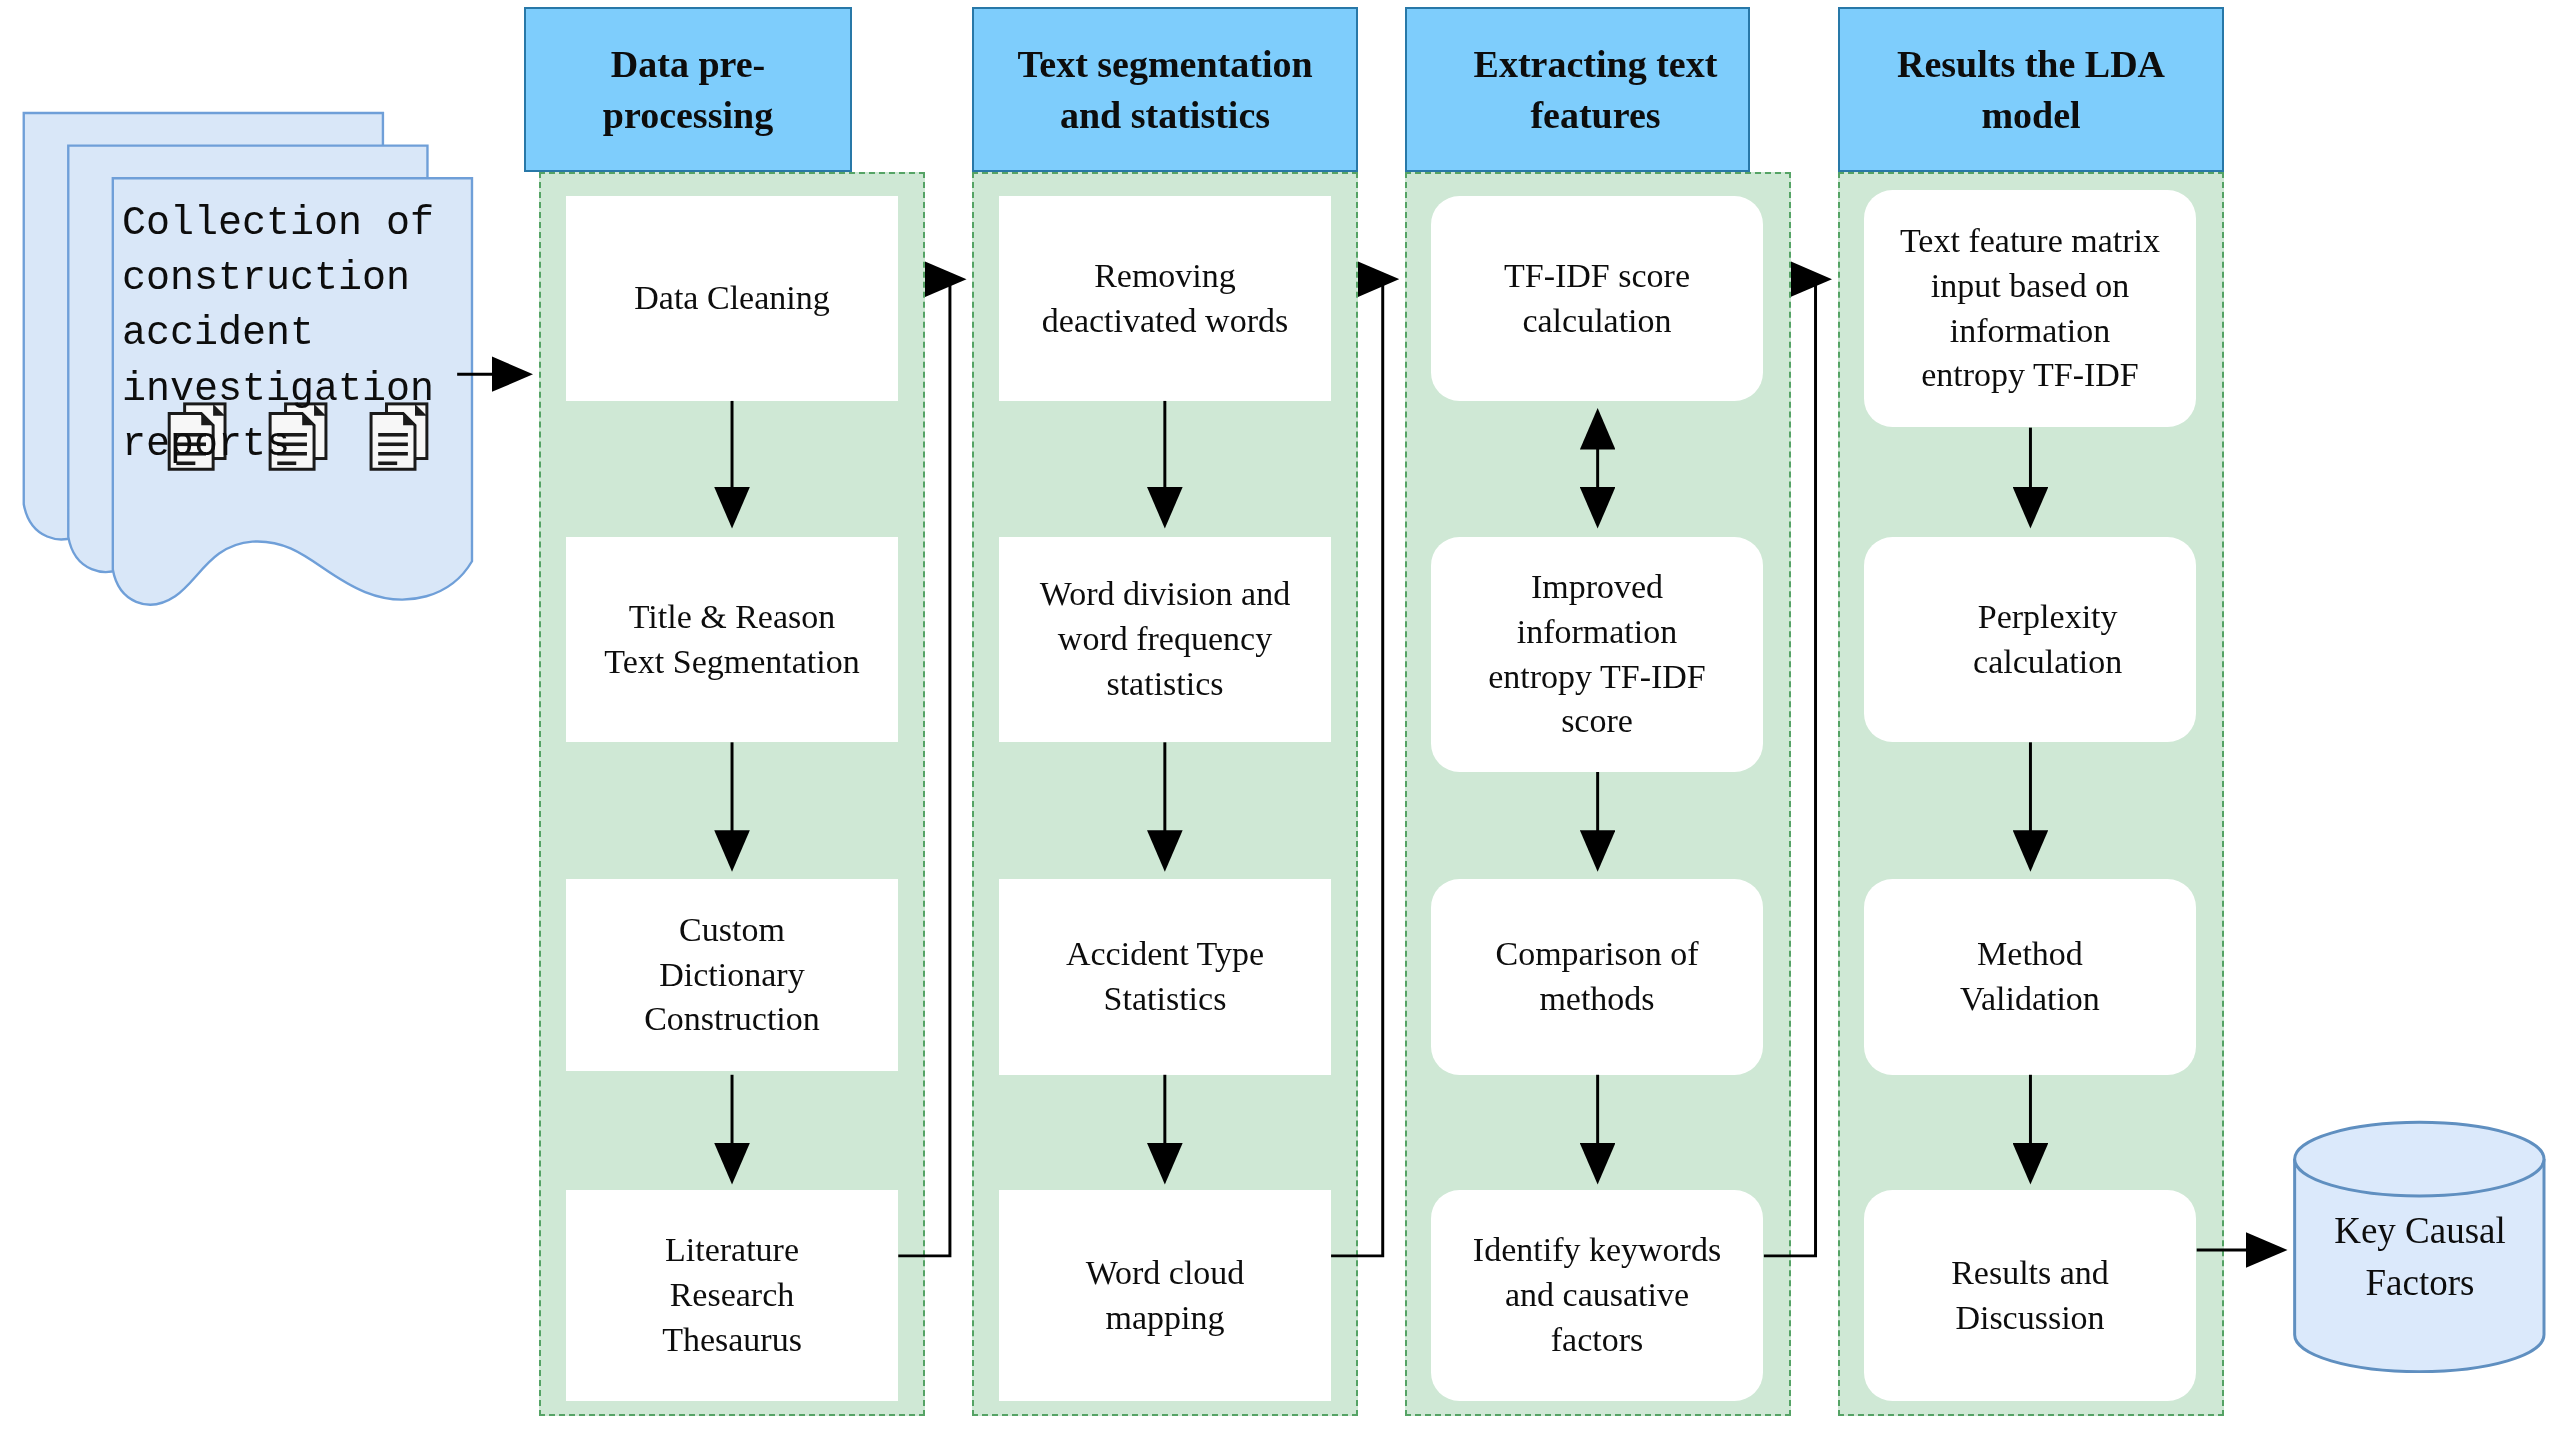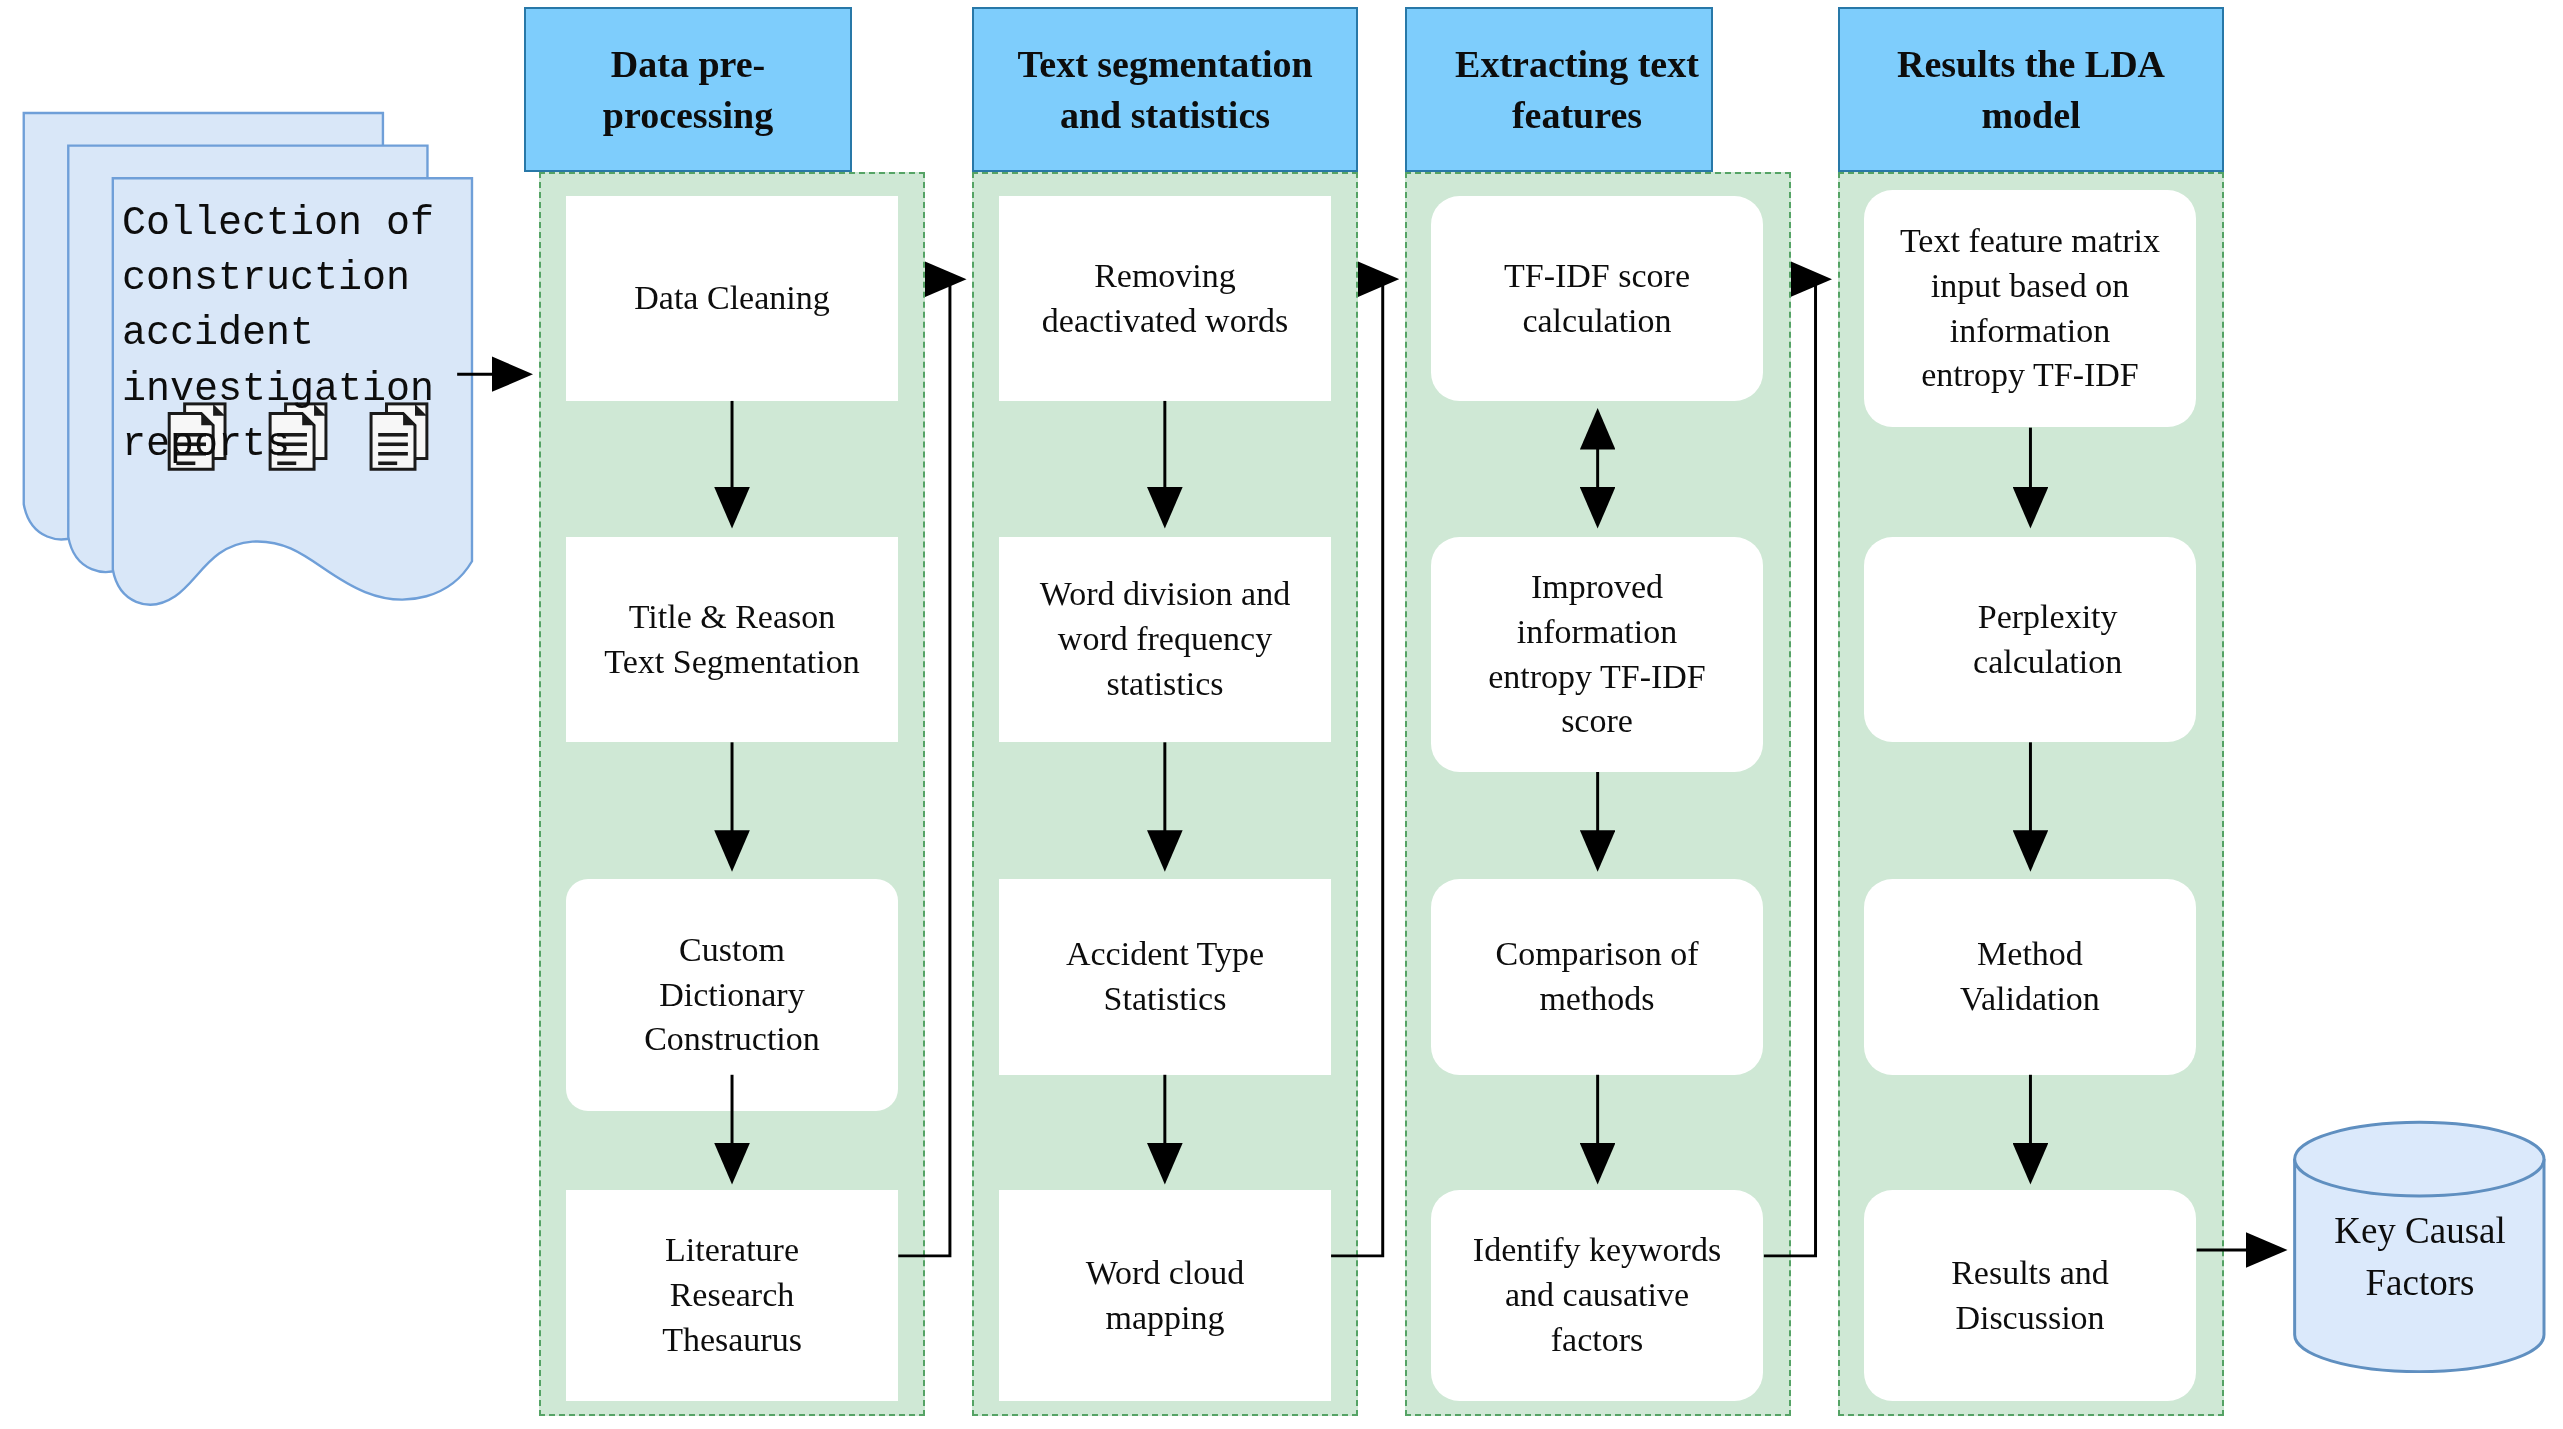--- a/index.html
+++ b/index.html
@@ -117,41 +117,41 @@
   <div class="doc-label">Collection of
 construction
 accident
 investigation reports</div>
 
   <div class="col-header" style="left:524px;width:328px;">Data pre-processing</div>
   <div class="col-panel" style="left:539px;width:386px;"></div>
   <div class="step" style="left:566px;top:196px;height:205px;">Data Cleaning</div>
   <div class="step" style="left:566px;top:537px;height:205px;">Title &amp; Reason
 Text Segmentation</div>
-  <div class="step" style="left:566px;top:879px;height:232px;border-radius:22px;">Custom
+  <div class="step" style="left:566px;top:879px;height:192px;">Custom
 Dictionary
 Construction</div>
   <div class="step" style="left:566px;top:1190px;height:211px;">Literature
 Research
 Thesaurus</div>
 
   <div class="col-header" style="left:972px;width:386px;">Text segmentation
 and statistics</div>
   <div class="col-panel" style="left:972px;width:386px;"></div>
   <div class="step" style="left:999px;top:196px;height:205px;">Removing
 deactivated words</div>
   <div class="step" style="left:999px;top:537px;height:205px;">Word division and
 word frequency
 statistics</div>
   <div class="step" style="left:999px;top:879px;height:196px;">Accident Type
 Statistics</div>
   <div class="step" style="left:999px;top:1190px;height:211px;">Word cloud
 mapping</div>
 
-  <div class="col-header" style="left:1405px;width:308px;padding-left:36px;">Extracting text
+  <div class="col-header" style="left:1405px;width:345px;padding-left:36px;">Extracting text
 features</div>
   <div class="col-panel" style="left:1405px;width:386px;"></div>
   <div class="step rounded" style="left:1431px;top:196px;height:205px;">TF-IDF score
 calculation</div>
   <div class="step rounded" style="left:1431px;top:537px;height:235px;">Improved
 information
 entropy TF-IDF
 score</div>
   <div class="step rounded" style="left:1431px;top:879px;height:196px;">Comparison of
 methods</div>

